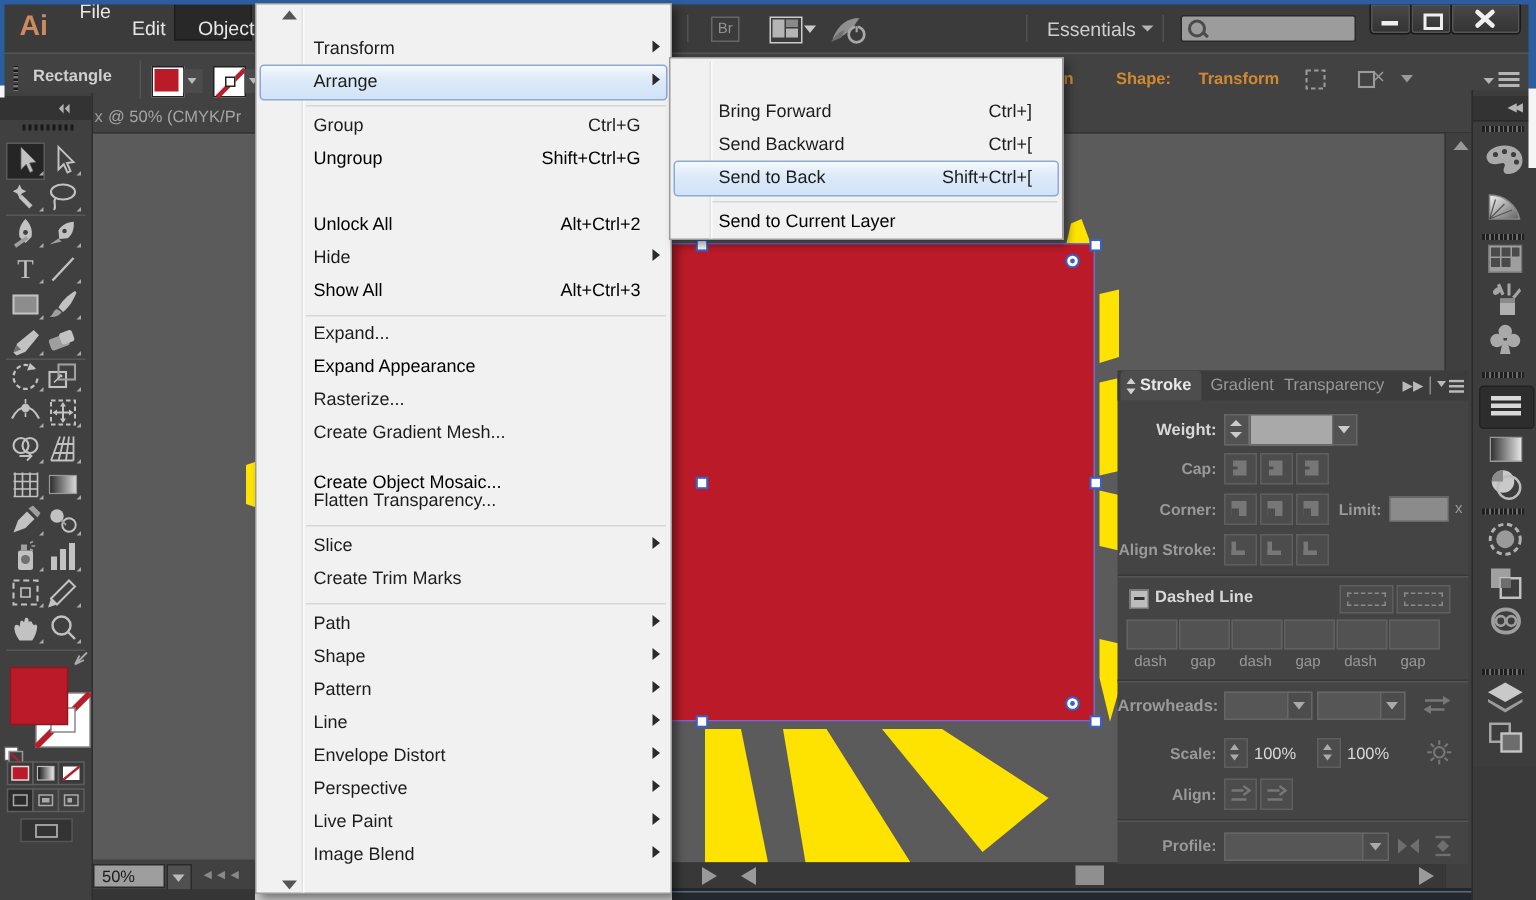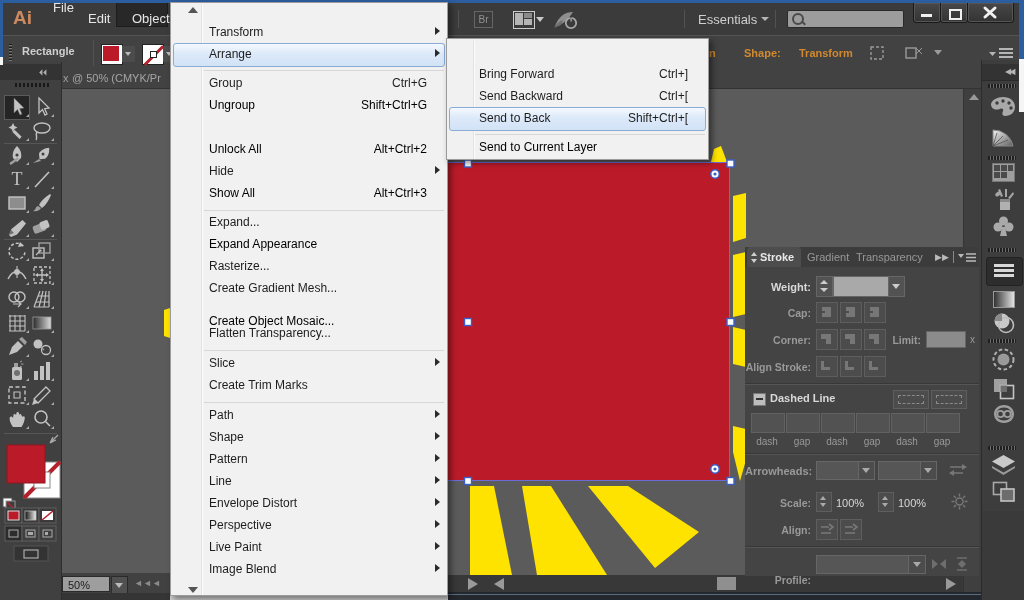--- a/index.html
+++ b/index.html
@@ -559,21 +559,21 @@
 <div class="abs" style="left:71px;top:272px;width:20px;height:19px;background:#4c4c4c;border:1px solid #5e5e5e;"><svg width="20" height="19" viewBox="0 0 20 19">
         <path d="M4 7 h8 M12 4 l4 3 l-4 3" stroke="#777" stroke-width="1.6" fill="none"></path>
         <path d="M4 13 h10" stroke="#777" stroke-width="1.6"></path>
       </svg></div>
 <div class="abs" style="left:95px;top:272px;width:20px;height:19px;background:#4c4c4c;border:1px solid #5e5e5e;"><svg width="20" height="19" viewBox="0 0 20 19">
         <path d="M4 7 h8 M12 4 l4 3 l-4 3" stroke="#777" stroke-width="1.6" fill="none"></path>
         <path d="M4 13 h10" stroke="#777" stroke-width="1.6"></path>
       </svg></div>
 <div class="abs" style="left:0;top:299px;width:234px;height:1px;background:#383838;"></div>
 <div class="abs" style="left:0;top:300px;width:234px;height:1px;background:#555;"></div>
-<div class="abs" style="left:0;top:311px;width:66px;font-size:10.5px;font-weight:bold;color:#999;text-align:right;white-space:nowrap;margin-top:16px;">Profile:</div>
+<div class="abs" style="left:0;top:311px;width:66px;font-size:10.5px;font-weight:bold;color:#999;text-align:right;white-space:nowrap;">Profile:</div>
 <div class="abs" style="left:71px;top:308px;width:92px;height:17px;background:#565656;border:1px solid #666;"></div>
 <div class="abs" style="left:163px;top:308px;width:16px;height:17px;background:#4c4c4c;border:1px solid #666;">
       <div class="abs" style="left:4px;top:6px;width:0;height:0;border-top:5px solid #aaa;border-left:4px solid transparent;border-right:4px solid transparent;"></div>
     </div>
 <svg class="abs" style="left:186px;top:310px;" width="38" height="14" viewBox="0 0 38 14">
       <g fill="#6e6e6e">
         <path d="M1 2 l6 5 l-6 5 z M15 2 l-6 5 l6 5 z"></path>
         <path d="M26 1 h10 M26 13 h10" stroke="#6e6e6e" stroke-width="1.6"></path>
         <path d="M31 3 l4 4 h-8 z M31 11 l4 -4 h-8 z"></path>
       </g>

